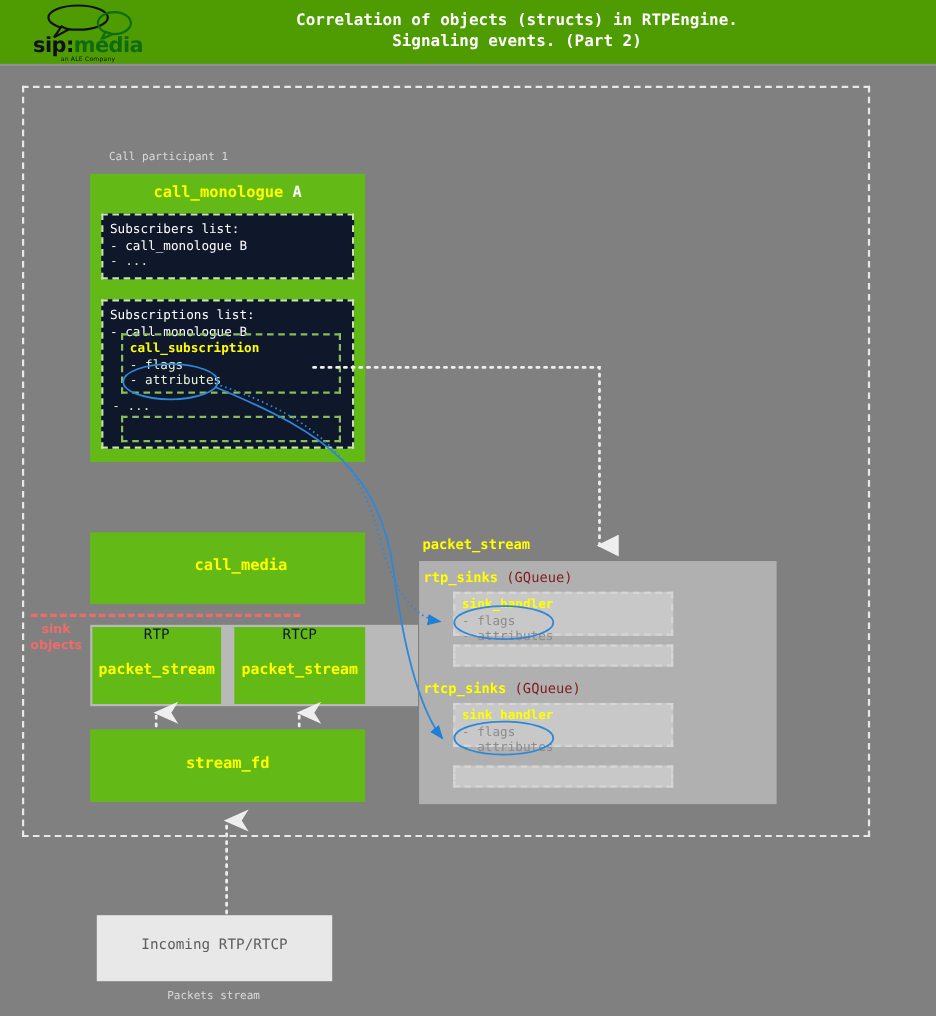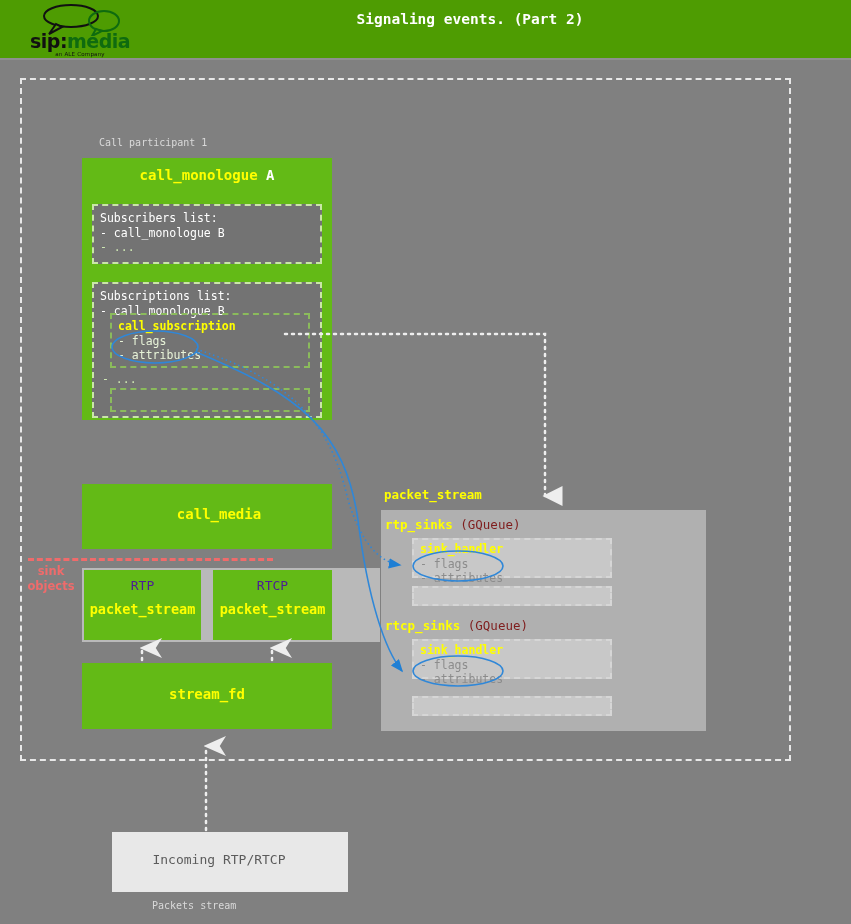--- a/index.html
+++ b/index.html
@@ -63,27 +63,26 @@
     font-family:"DejaVu Sans Mono","Liberation Mono",monospace;
     text-align:center;
   }
   .box-title .plain{color:#ffffff;font-weight:bold;}
 
   
   #call-monologue{left:82px;top:158px;width:250px;height:262px;}
   #call-monologue .box-title{position:absolute;left:0;top:9px;width:250px;}
 
   .inner-dashed{
-    position:absolute;background:#737373;
+    position:absolute;background:#0f172a;
     border:2px dashed #c9e6a7;
     box-sizing:border-box;
     color:#ffffff;font-size:11.5px;line-height:14.5px;
     padding:5px 6px;
     font-family:"DejaVu Sans Mono","Liberation Mono",monospace;
-    margin-top:10px;
   }
   .dim{color:#cfe8b4;}
 
   #subscribers{left:10px;top:36px;width:230px;height:60px;}
   #subscriptions{left:10px;top:114px;width:230px;height:136px;}
 
   .inner-dashed2{
     position:absolute;
     border:2px dashed #8bbb5c;
     box-sizing:border-box;
@@ -101,22 +100,22 @@
   #call-media .box-title{position:absolute;left:12px;top:22px;width:250px;}
 
   
   .grey-strip{
     position:absolute;left:82px;top:568px;width:298px;height:74px;
     background:#b9b9b9;
   }
   #rtp-box{left:84px;top:570px;width:117px;height:70px;}
   #rtcp-box{left:213px;top:570px;width:119px;height:70px;}
   .sub-label{
-    position:absolute;top:8px;width:100%;text-align:center;
-    color:#4c1d95;font-size:13px;
+    position:absolute;top:0;width:100%;text-align:center;
+    color:#0f172a;font-size:13px;
     font-family:"DejaVu Sans Mono","Liberation Mono",monospace;
   }
   .ps-label{
     position:absolute;top:31px;width:100%;text-align:center;
     color:#ffff00;font-weight:bold;font-size:13.5px;
     font-family:"DejaVu Sans Mono","Liberation Mono",monospace;
   }
 
   
   #stream-fd{left:82px;top:663px;width:250px;height:66px;}
@@ -161,21 +160,21 @@
     font-family:"DejaVu Sans Mono","Liberation Mono",monospace;
   }
   .handler .h-title{color:#ffff00;font-weight:bold;}
   #rtp-handler{left:31px;top:28px;width:200px;height:40px;}
   #rtp-empty{left:31px;top:76px;width:200px;height:20px;}
   #rtcp-handler{left:31px;top:129px;width:200px;height:40px;}
   #rtcp-empty{left:31px;top:186px;width:200px;height:20px;}
 
   
   #incoming{
-    position:absolute;left:112px;top:832px;width:236px;height:60px;
+    position:absolute;left:88px;top:832px;width:214px;height:60px;
     background:#e8e8e8;
   }
   #incoming .inc-label{
     position:absolute;left:0;top:20px;width:214px;text-align:center;
     color:#5c5c5c;font-size:13px;
     font-family:"DejaVu Sans Mono","Liberation Mono",monospace;
   }
   #packets-stream-cap{left:152px;top:900px;}
   #call-participant-cap{left:99px;top:137px;}
 
@@ -191,20 +190,21 @@
       <svg width="100" height="34" viewBox="0 0 100 34">
         <ellipse cx="41" cy="14" rx="27" ry="11" fill="none" stroke="#111" stroke-width="2"></ellipse>
         <path d="M26 22 L19 32 L32 25 Z" fill="#4e9c02" stroke="#111" stroke-width="2"></path>
         <ellipse cx="74" cy="19" rx="15" ry="10" fill="none" stroke="#0f6b0f" stroke-width="2"></ellipse>
         <path d="M66 27 L62 34 L72 29 Z" fill="#4e9c02" stroke="#0f6b0f" stroke-width="2"></path>
       </svg>
       <div class="logo-text"><span>sip:</span><span class="wise">media</span></div>
       <div class="logo-sub">an ALE Company</div>
     </div>
     <div class="title">
+      <div>Correlation of objects (structs) in RTPEngine.</div>
       <div>Signaling events. (Part 2)</div>
     </div>
   </div>
 
   <div class="outer-frame"></div>
 
   <div class="caption" id="call-participant-cap">Call participant 1</div>
 
   <div class="green-box" id="call-monologue">
     <div class="box-title"><span>call_monologue</span><span class="plain"> A</span></div>

